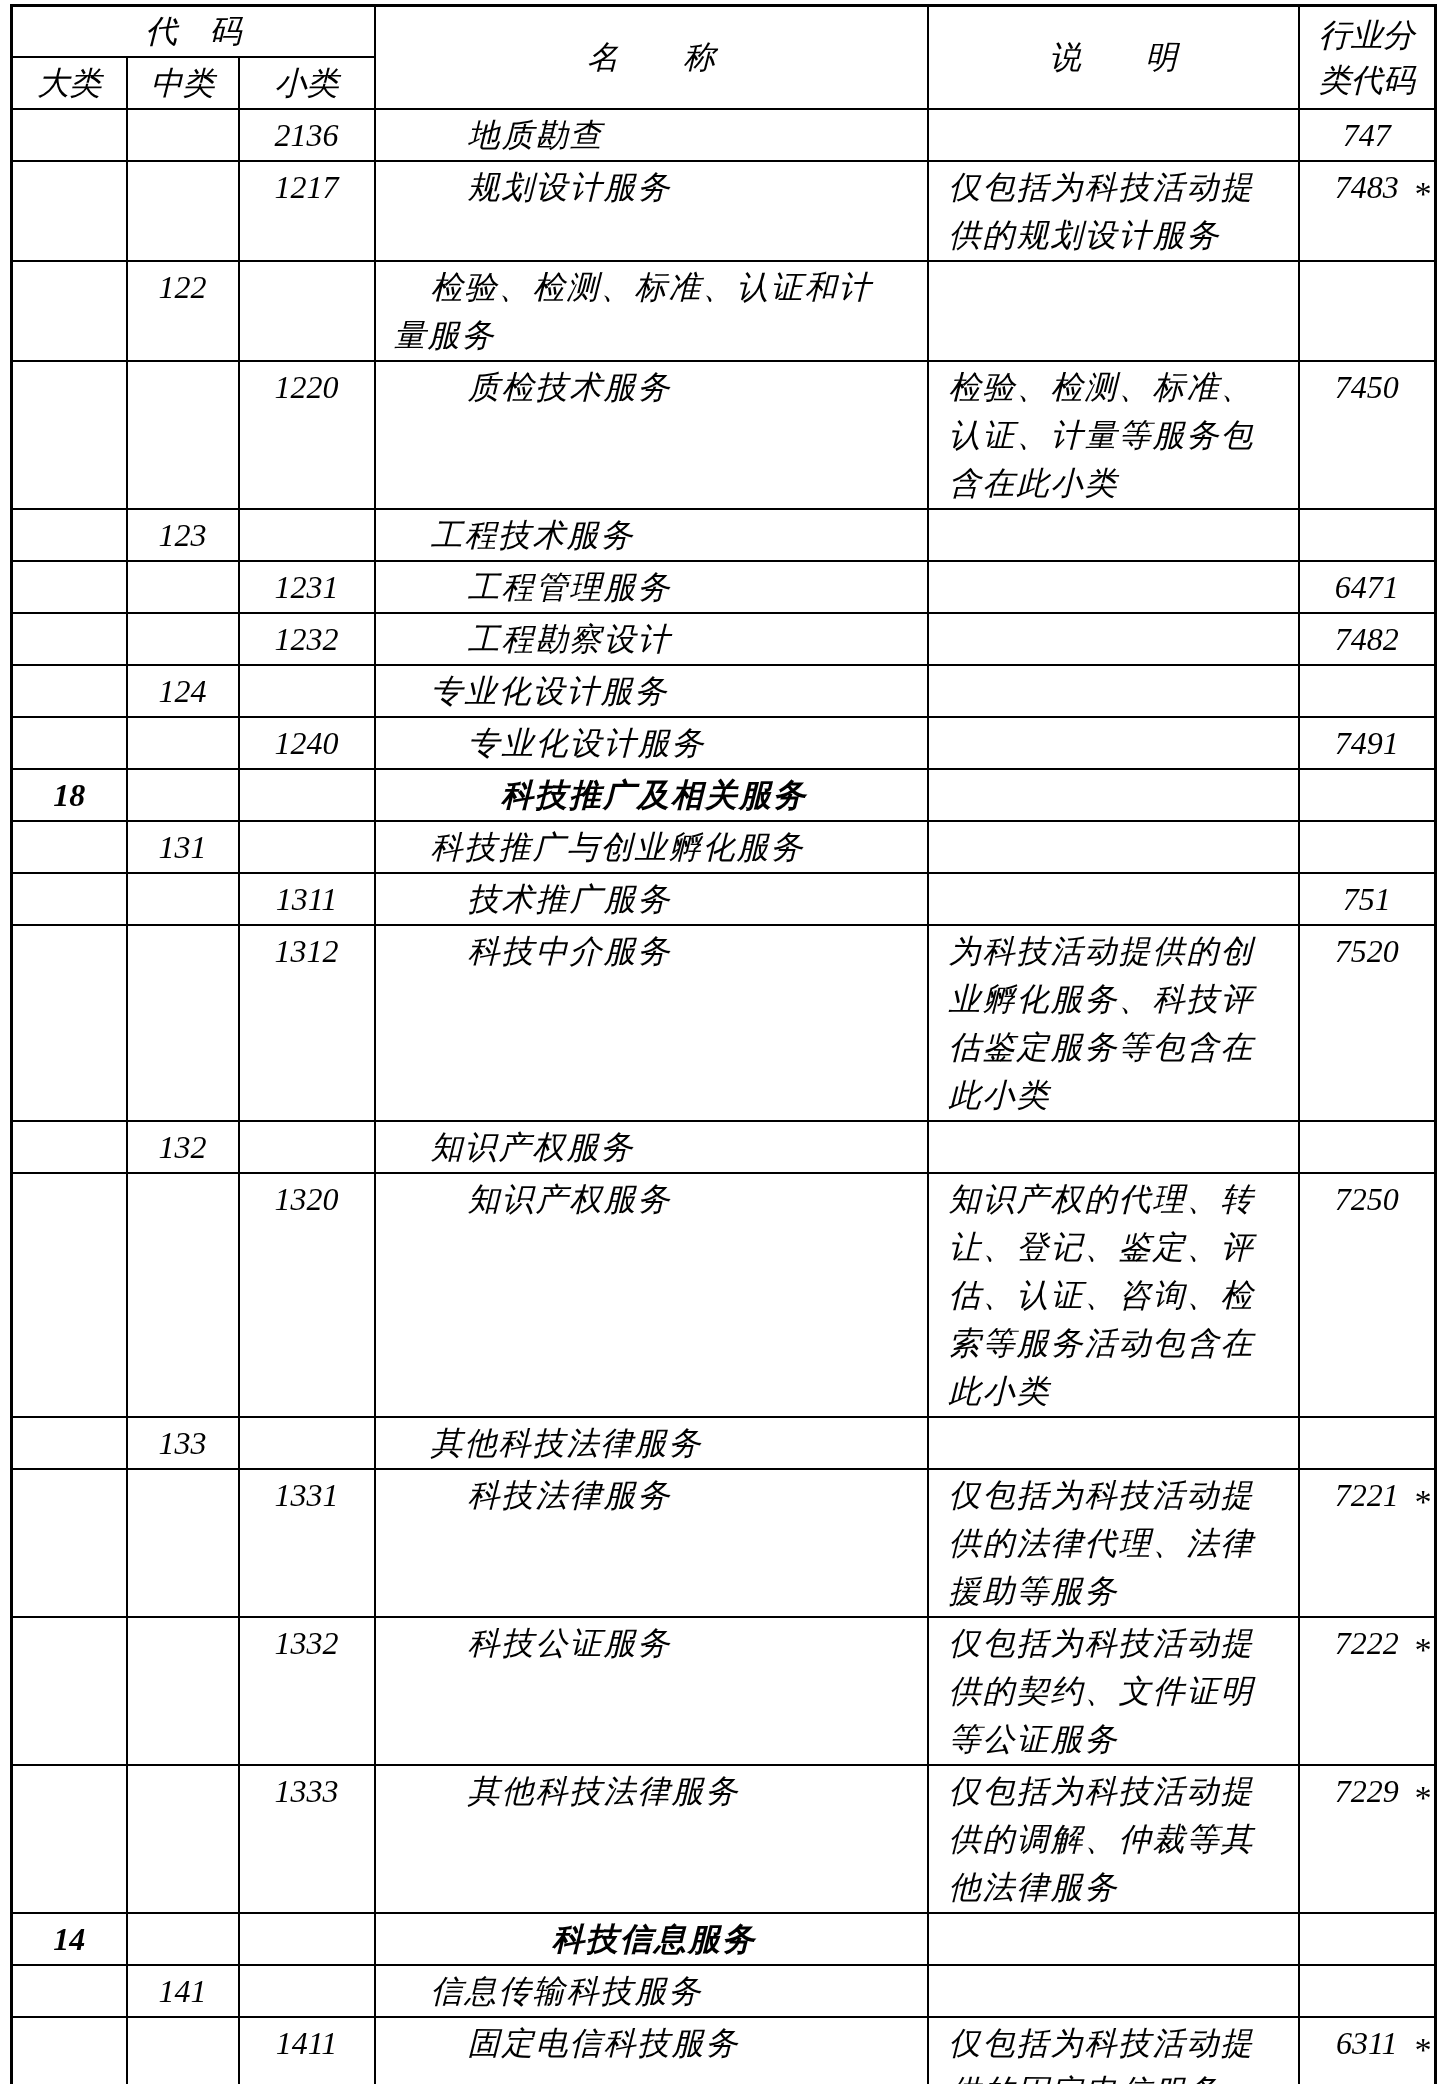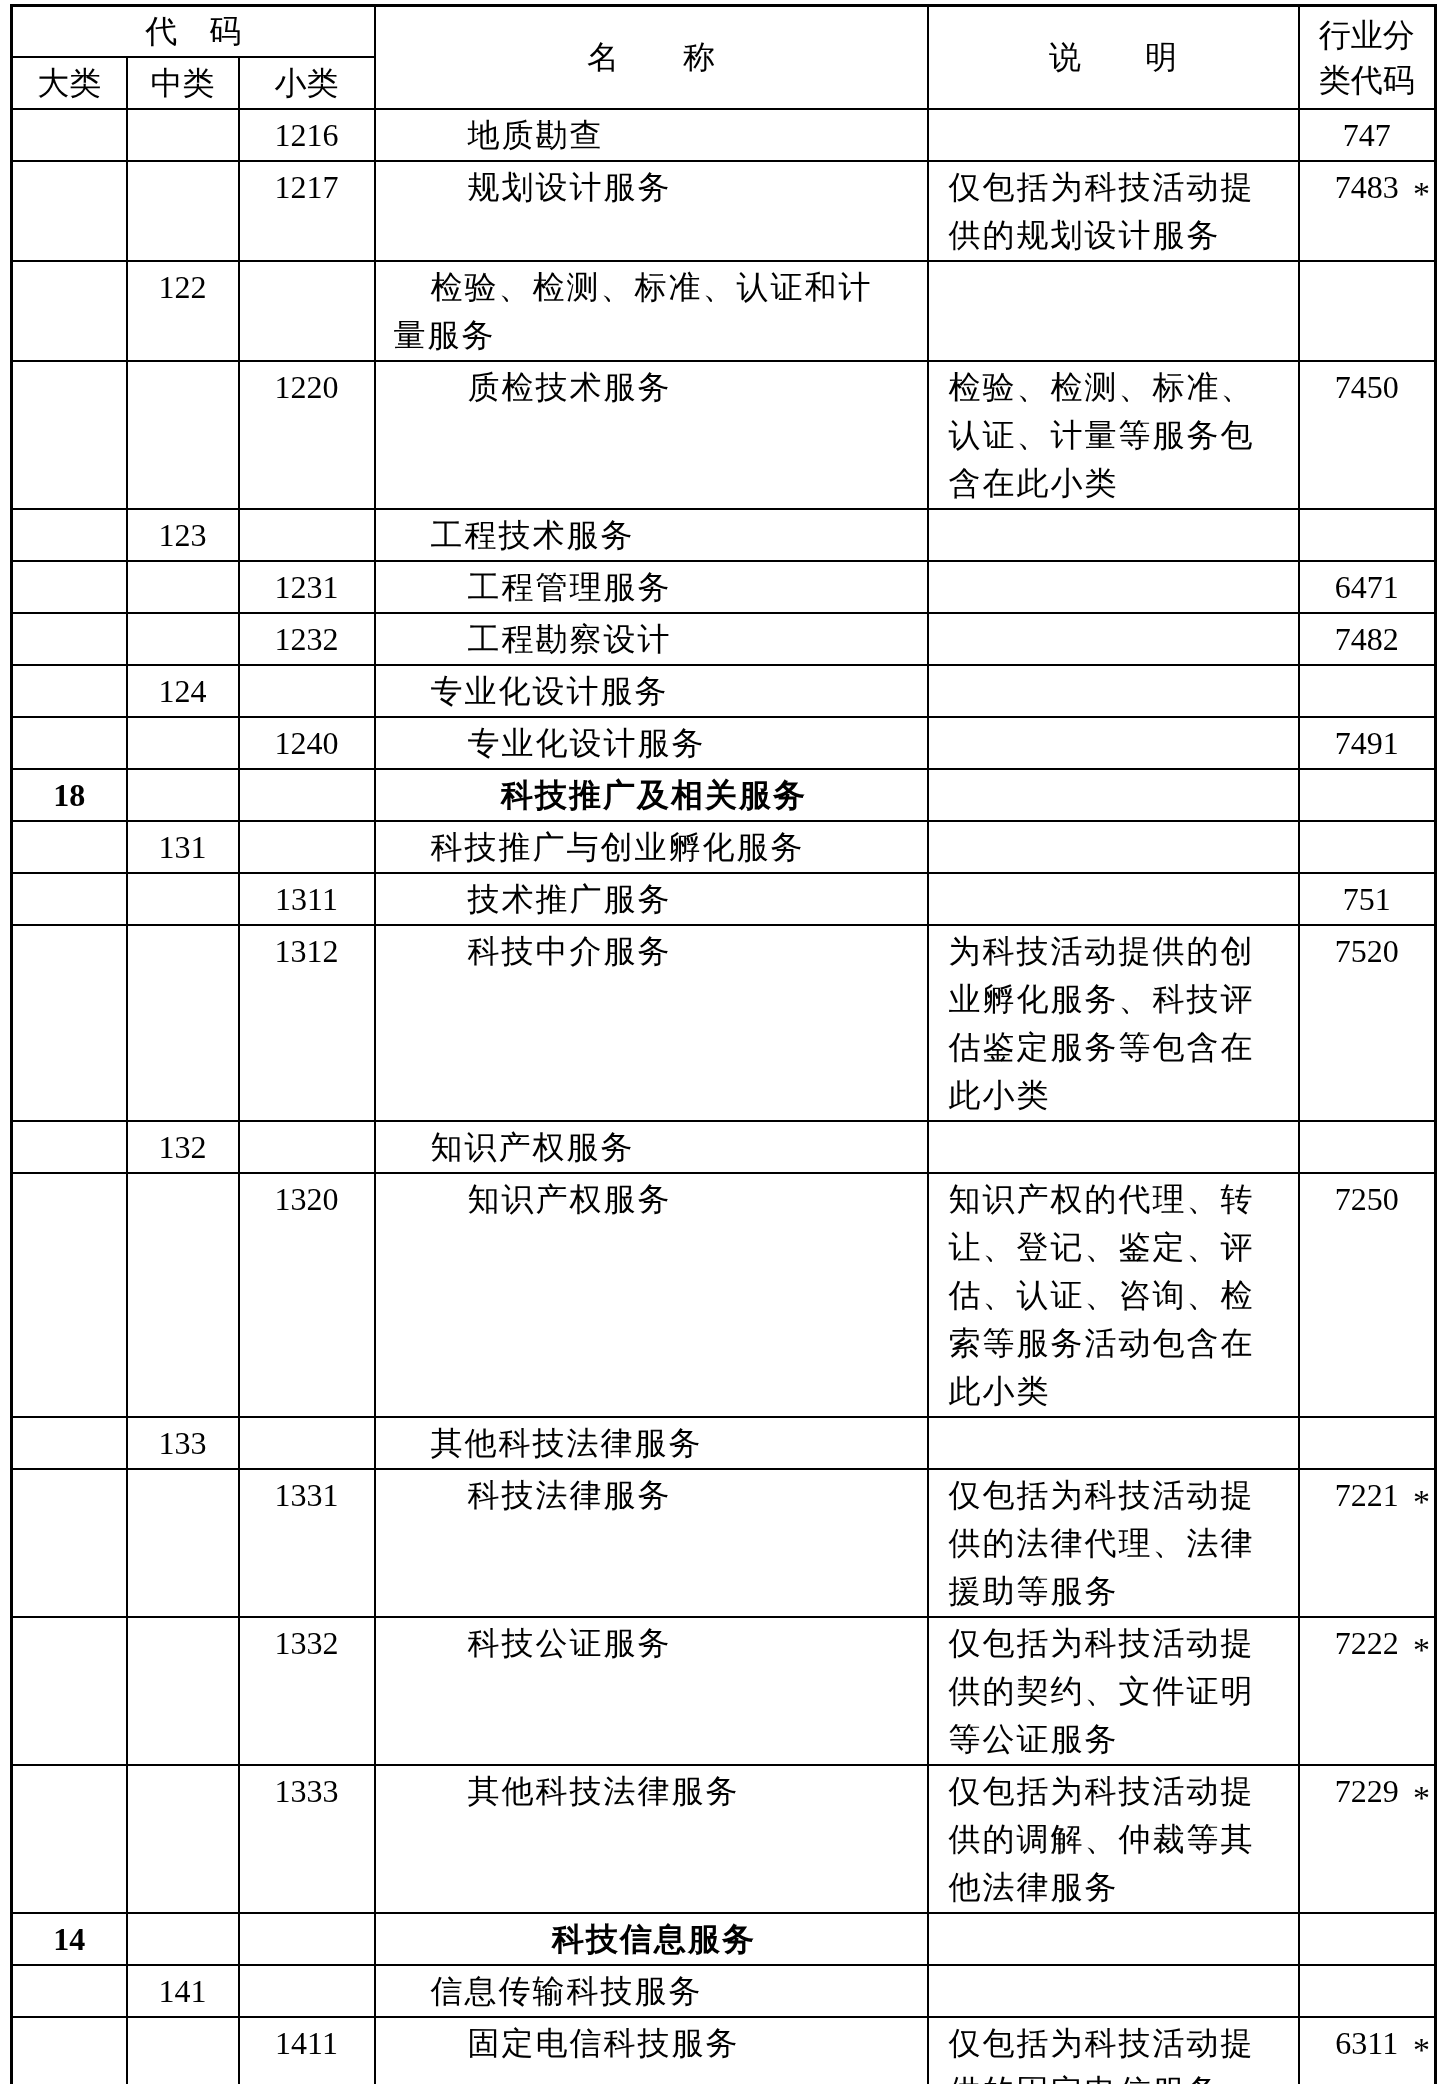--- a/index.html
+++ b/index.html
@@ -4,20 +4,21 @@
 <style>
   html, body { margin: 0; padding: 0; background: #ffffff; }
   .page {
     position: relative;
     width: 1442px;
     height: 2084px;
     background: #ffffff;
     color: #000000;
     font-family: "Liberation Serif", "DejaVu Serif", serif;
     overflow: hidden;
+    font-style: italic;
   }
   table.cls-table {
     border-collapse: collapse;
     table-layout: fixed;
     width: 1424px;
     margin: 4px 0 0 10px;
     border: 3px solid #000;
   }
   th, td {
     border: 2px solid #000;
@@ -95,21 +96,21 @@
       <tr class="h-sub">
         <th>大类</th>
         <th>中类</th>
         <th>小类</th>
       </tr>
     </thead>
     <tbody>
         <tr>
           <td class="num"></td>
           <td class="num"></td>
-          <td class="num">1216</td>
+          <td class="num">2136</td>
           <td class="name lv-minor">地质勘查</td>
           <td class="desc"></td>
           <td class="industry"><span>747</span><span class="star"></span></td>
         </tr>
         <tr>
           <td class="num"></td>
           <td class="num"></td>
           <td class="num">1217</td>
           <td class="name lv-minor">规划设计服务</td>
           <td class="desc">仅包括为科技活动提

